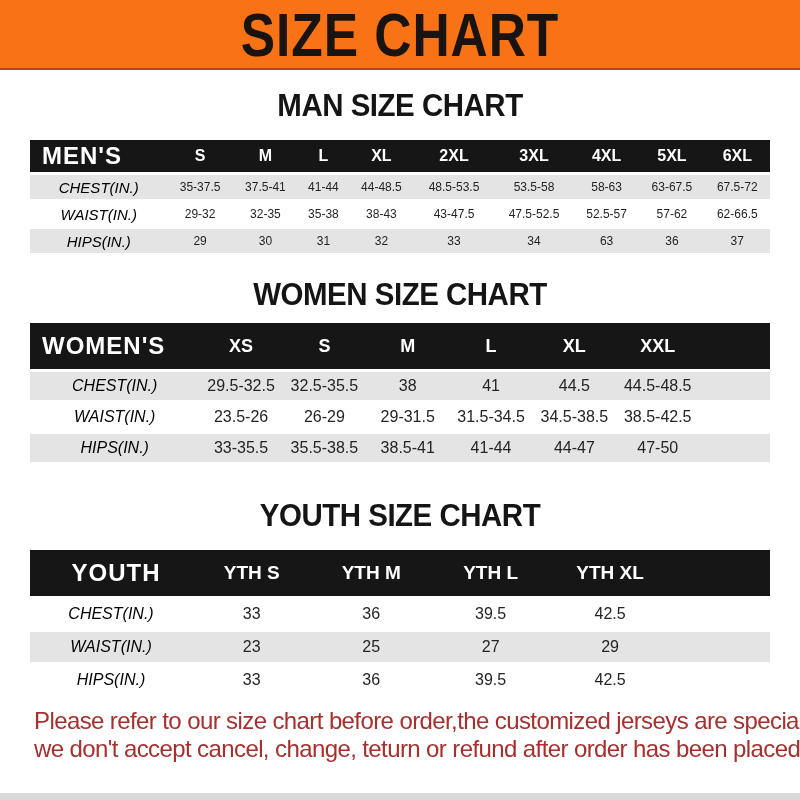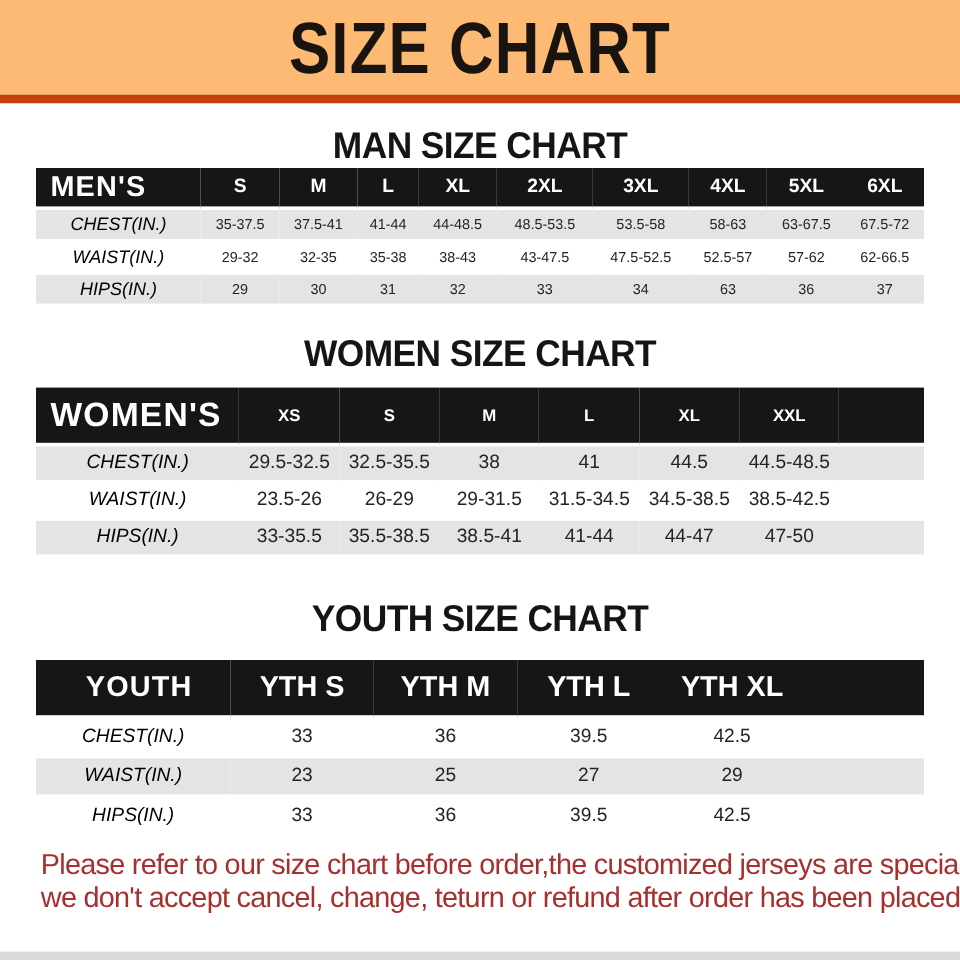--- a/index.html
+++ b/index.html
@@ -6,23 +6,23 @@
   body {
     width: 800px; height: 800px;
     background: #ffffff;
     font-family: "Liberation Sans", sans-serif;
     position: relative;
     overflow: hidden;
   }
 
   
   .banner {
-    height: 86px;
-    background: #fdba74;
-    border-bottom: 7px solid #c2410c;
+    height: 70px;
+    background: #f97316;
+    border-bottom: 2px solid #c2410c;
     box-sizing: border-box;
     display: flex; align-items: center; justify-content: center;
   }
   .banner h1 {
     margin: 0;
     font-size: 56px;
     font-weight: bold;
     color: #191410;
     letter-spacing: 1px;
     transform: scaleY(1.08) scaleX(0.92);
@@ -42,21 +42,21 @@
   #men-title   { margin-top: 18px; }
   #women-title { margin-top: 24px; }
   #youth-title { margin-top: 36px; }
 
   
   table {
     width: 740px;
     margin: 0 auto;
     border-collapse: collapse;
   }
-  #men-table   { margin-top: 0; }
+  #men-table   { margin-top: 16px; }
   #women-table { margin-top: 10px; }
   #youth-table { margin-top: 16px; }
 
   thead th {
     background: #161616;
     color: #ffffff;
     font-weight: bold;
     white-space: nowrap;
     text-align: center;
     padding: 0 2px;
@@ -78,28 +78,28 @@
   tbody td.row-label { color: #000000; font-style: italic; }
 
   
   .tbl-men thead th { height: 32px; font-size: 16px; }
   .tbl-men thead th.table-label { font-size: 24px; }
   .tbl-men tbody td { height: 24px; font-size: 12px; }
   .tbl-men tbody td.row-label { font-size: 15px; }
 
   
   .tbl-women { table-layout: fixed; }
-  .tbl-women thead th { height: 46px; font-size: 14px; }
-  .tbl-women thead th.table-label { width: 21%; font-size: 28px; }
+  .tbl-women thead th { height: 46px; font-size: 18px; }
+  .tbl-women thead th.table-label { width: 21%; font-size: 24px; }
   .tbl-women thead th.spacer-col { width: 9%; }
   .tbl-women tbody td { height: 28px; font-size: 16px; }
 
   
   .tbl-youth { table-layout: fixed; }
-  .tbl-youth thead th { height: 46px; font-size: 24px; }
+  .tbl-youth thead th { height: 46px; font-size: 19px; }
   .tbl-youth thead th.table-label { width: 20%; font-size: 24px; text-align: center; }
   .tbl-youth thead th.spacer-col { width: 13%; }
   .tbl-youth tbody td { height: 30px; font-size: 16px; }
 
   
   .footer-note {
     margin-top: 12px;
     padding-left: 34px;
     color: #a5302e;
     font-size: 24px;

